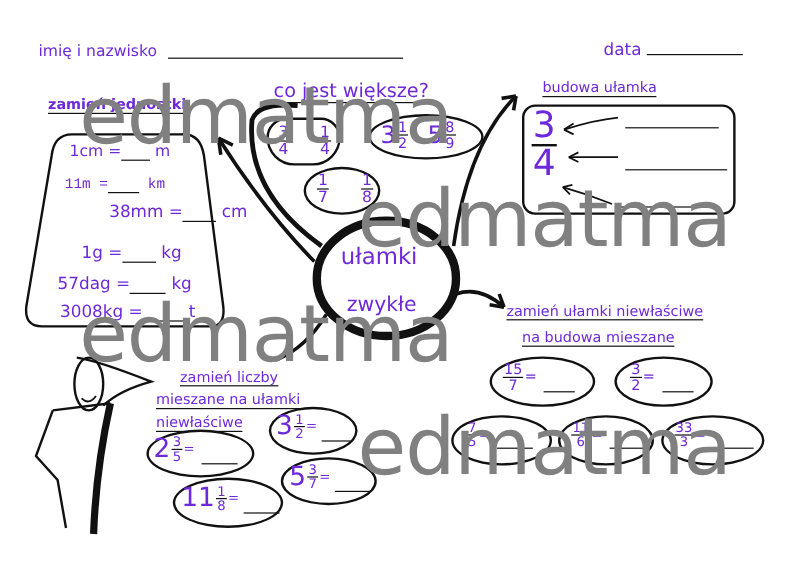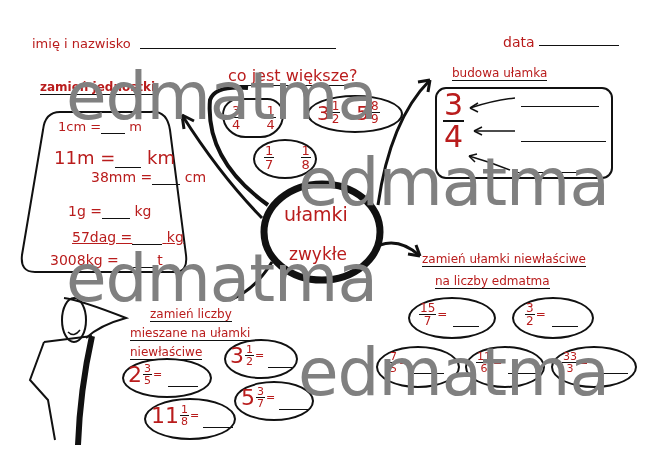--- a/index.html
+++ b/index.html
@@ -1,18 +1,18 @@
 <!DOCTYPE html>
 <html><head>
 <meta charset="utf-8">
 <style>
   html,body{margin:0;padding:0;background:#ffffff;}
   body{width:670px;height:475px;position:relative;overflow:hidden;
        font-family:"DejaVu Sans",sans-serif;color:#111;}
-  .hand{font-family:"DejaVu Sans",sans-serif;color:#b91c1c;}
+  .hand{font-family:"DejaVu Sans",sans-serif;color:#6d28d9;}
   .abs{position:absolute;}
   .ul{border-bottom:1.5px solid #111;}
   .line{position:absolute;border-bottom:1.5px solid #111;}
   .bubble{position:absolute;border:2px solid #111;border-radius:50%/50%;box-sizing:border-box;}
   .frac{display:inline-flex;flex-direction:column;align-items:center;line-height:1;vertical-align:middle;margin:0 1px;}
   .frac .n{border-bottom:1.5px solid #111;padding:0 1px;}
   .frac .d{padding:0 1px;}
   .whole{vertical-align:middle;}
   .blank{display:inline-block;border-bottom:1.5px solid #111;vertical-align:bottom;}
   .wm{position:absolute;font-family:"DejaVu Sans",sans-serif;font-size:66px;color:#808080;
@@ -60,30 +60,30 @@
 <div class="abs hand" style="left:32px;top:36px;font-size:13px;">imię i nazwisko</div>
 <div class="line" style="left:140px;top:48px;width:196px;"></div>
 <div class="abs hand" style="left:503px;top:34px;font-size:14px;">data</div>
 <div class="line" style="left:539px;top:45px;width:80px;"></div>
 
 <div class="abs hand ul" style="left:40px;top:80px;font-size:12px;font-weight:bold;">zamień jednostki</div>
 <div>
   <div class="abs hand" style="left:58px;top:119px;font-size:13px;">
     <span>1cm =</span><span class="blank" style="width:24px;"></span> <span>m</span>
   </div>
-  <div class="abs hand" style="left:54px;top:147px;font-size:18px;">
+  <div class="abs hand" style="left:54px;top:147px;font-size:12px;font-family:Liberation Mono, monospace;">
     <span>11m =</span><span class="blank" style="width:26px;"></span> <span>km</span>
   </div>
   <div class="abs hand" style="left:55px;top:169px;font-size:14px;margin-left:36px;">
     <span>38mm =</span><span class="blank" style="width:28px;"></span> <span>cm</span>
   </div>
   <div class="abs hand" style="left:68px;top:203px;font-size:14px;">
     <span>1g =</span><span class="blank" style="width:28px;"></span> <span>kg</span>
   </div>
-  <div class="abs hand" style="left:72px;top:229px;font-size:14px;text-decoration:underline;">
+  <div class="abs hand" style="left:48px;top:229px;font-size:14px;">
     <span>57dag =</span><span class="blank" style="width:30px;"></span> <span>kg</span>
   </div>
   <div class="abs hand" style="left:50px;top:252px;font-size:14px;">
     <span>3008kg =</span><span class="blank" style="width:34px;"></span> <span>t</span>
   </div>
 </div>
 
 <div class="abs hand ul" style="left:228px;top:66px;font-size:16px;">co jest większe?</div>
 <div class="bubble" style="left:222px;top:98px;width:62px;height:40px;border-radius:20px 20px 28px 28px;">
   <div class="abs hand" style="left:6px;top:4px;font-size:13px;">
@@ -133,21 +133,21 @@
   <span class="frac">
       <span class="n" style="border-bottom-width:2px;">3</span>
       <span class="d">4</span>
     </span>
 </div>
 <div class="line" style="left:521px;top:106px;width:78px;"></div>
 <div class="line" style="left:521px;top:141px;width:85px;"></div>
 <div class="line" style="left:515px;top:172px;width:80px;"></div>
 
 <div class="abs hand ul" style="left:422px;top:252px;font-size:12px;">zamień ułamki niewłaściwe</div>
-<div class="abs hand ul" style="left:435px;top:274px;font-size:12px;">na liczby edmatma</div>
+<div class="abs hand ul" style="left:435px;top:274px;font-size:12px;">na budowa mieszane</div>
 
 <div class="bubble" style="left:408px;top:297px;width:88px;height:42px;">
   <div class="abs hand" style="left:8px;top:3px;font-size:12px;white-space:nowrap;">
     <span class="frac">
         <span class="n">15</span>
         <span class="d">7</span>
       </span><span>=</span><span class="blank" style="width:26px;margin-left:6px;"></span>
   </div>
 </div>
 <div class="bubble" style="left:512px;top:297px;width:82px;height:42px;">

